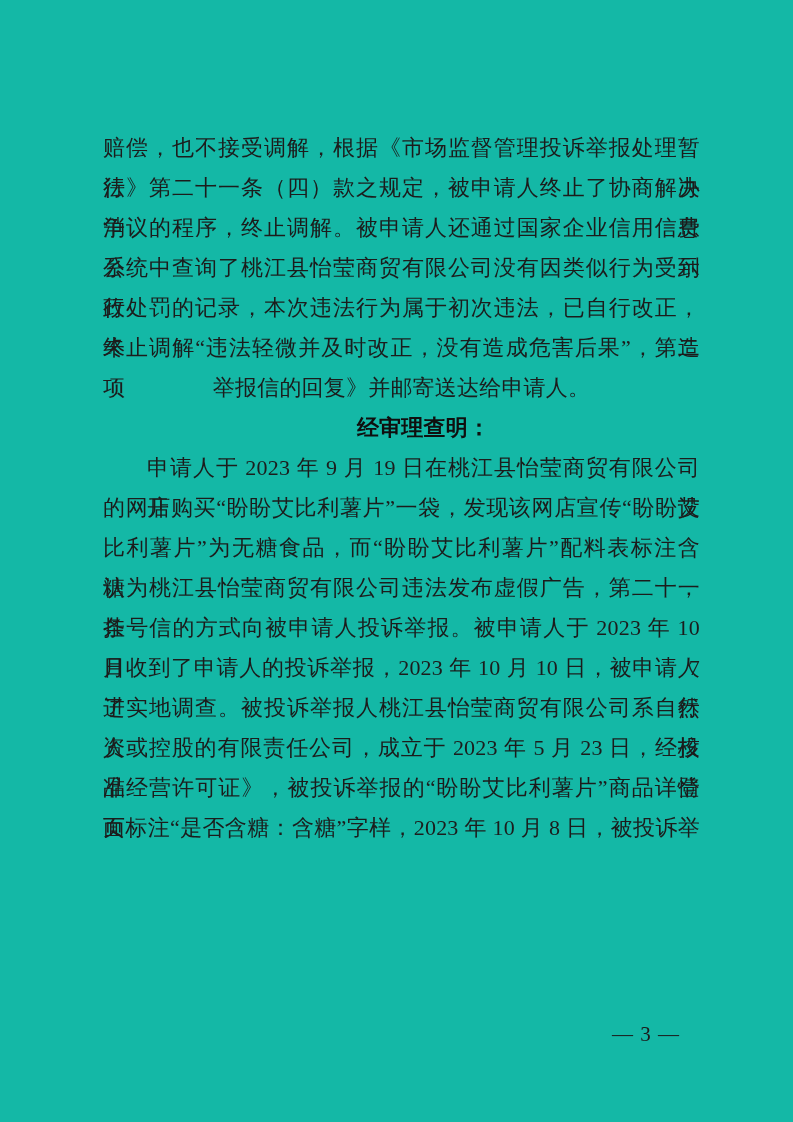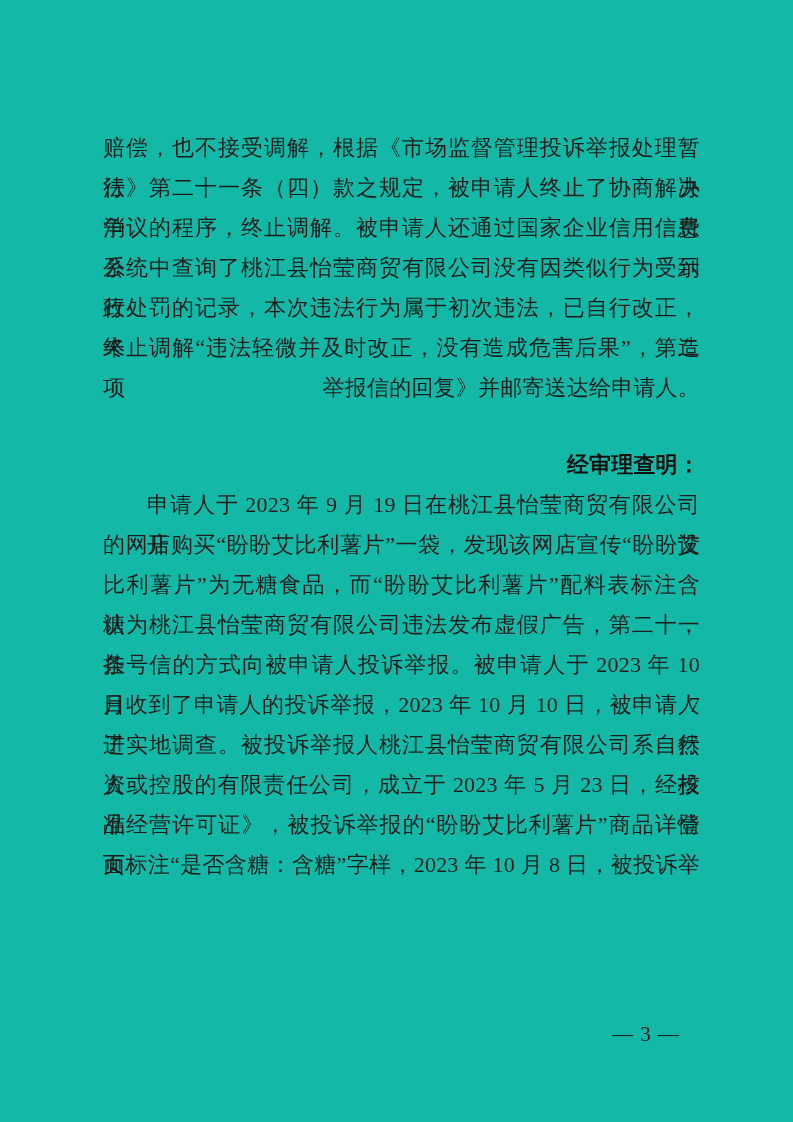--- a/index.html
+++ b/index.html
@@ -19,37 +19,36 @@
   #text-block {
     position: absolute;
     left: 103px;
     top: 128px;
     width: 597px;
   }
   .line {
     height: 40px;
     line-height: 40px;
     font-size: 22px;
-    text-align: right;
+    text-align: center;
     white-space: nowrap;
     letter-spacing: 0.2px;
   }
   .line.justify {
     white-space: normal;
     text-align: justify;
     text-align-last: justify;
   }
   .line.indent {
     padding-left: 44px;
   }
   .line.heading {
     font-family: "Liberation Sans", "DejaVu Sans", sans-serif;
     font-weight: 700;
     color: #0f0f0f;
-    margin-top: 37px;
   }
   #page-footer {
     position: absolute;
     top: 1020px;
     left: 596px;
     width: 100px;
     height: 28px;
     line-height: 28px;
     font-size: 21px;
     text-align: center;

